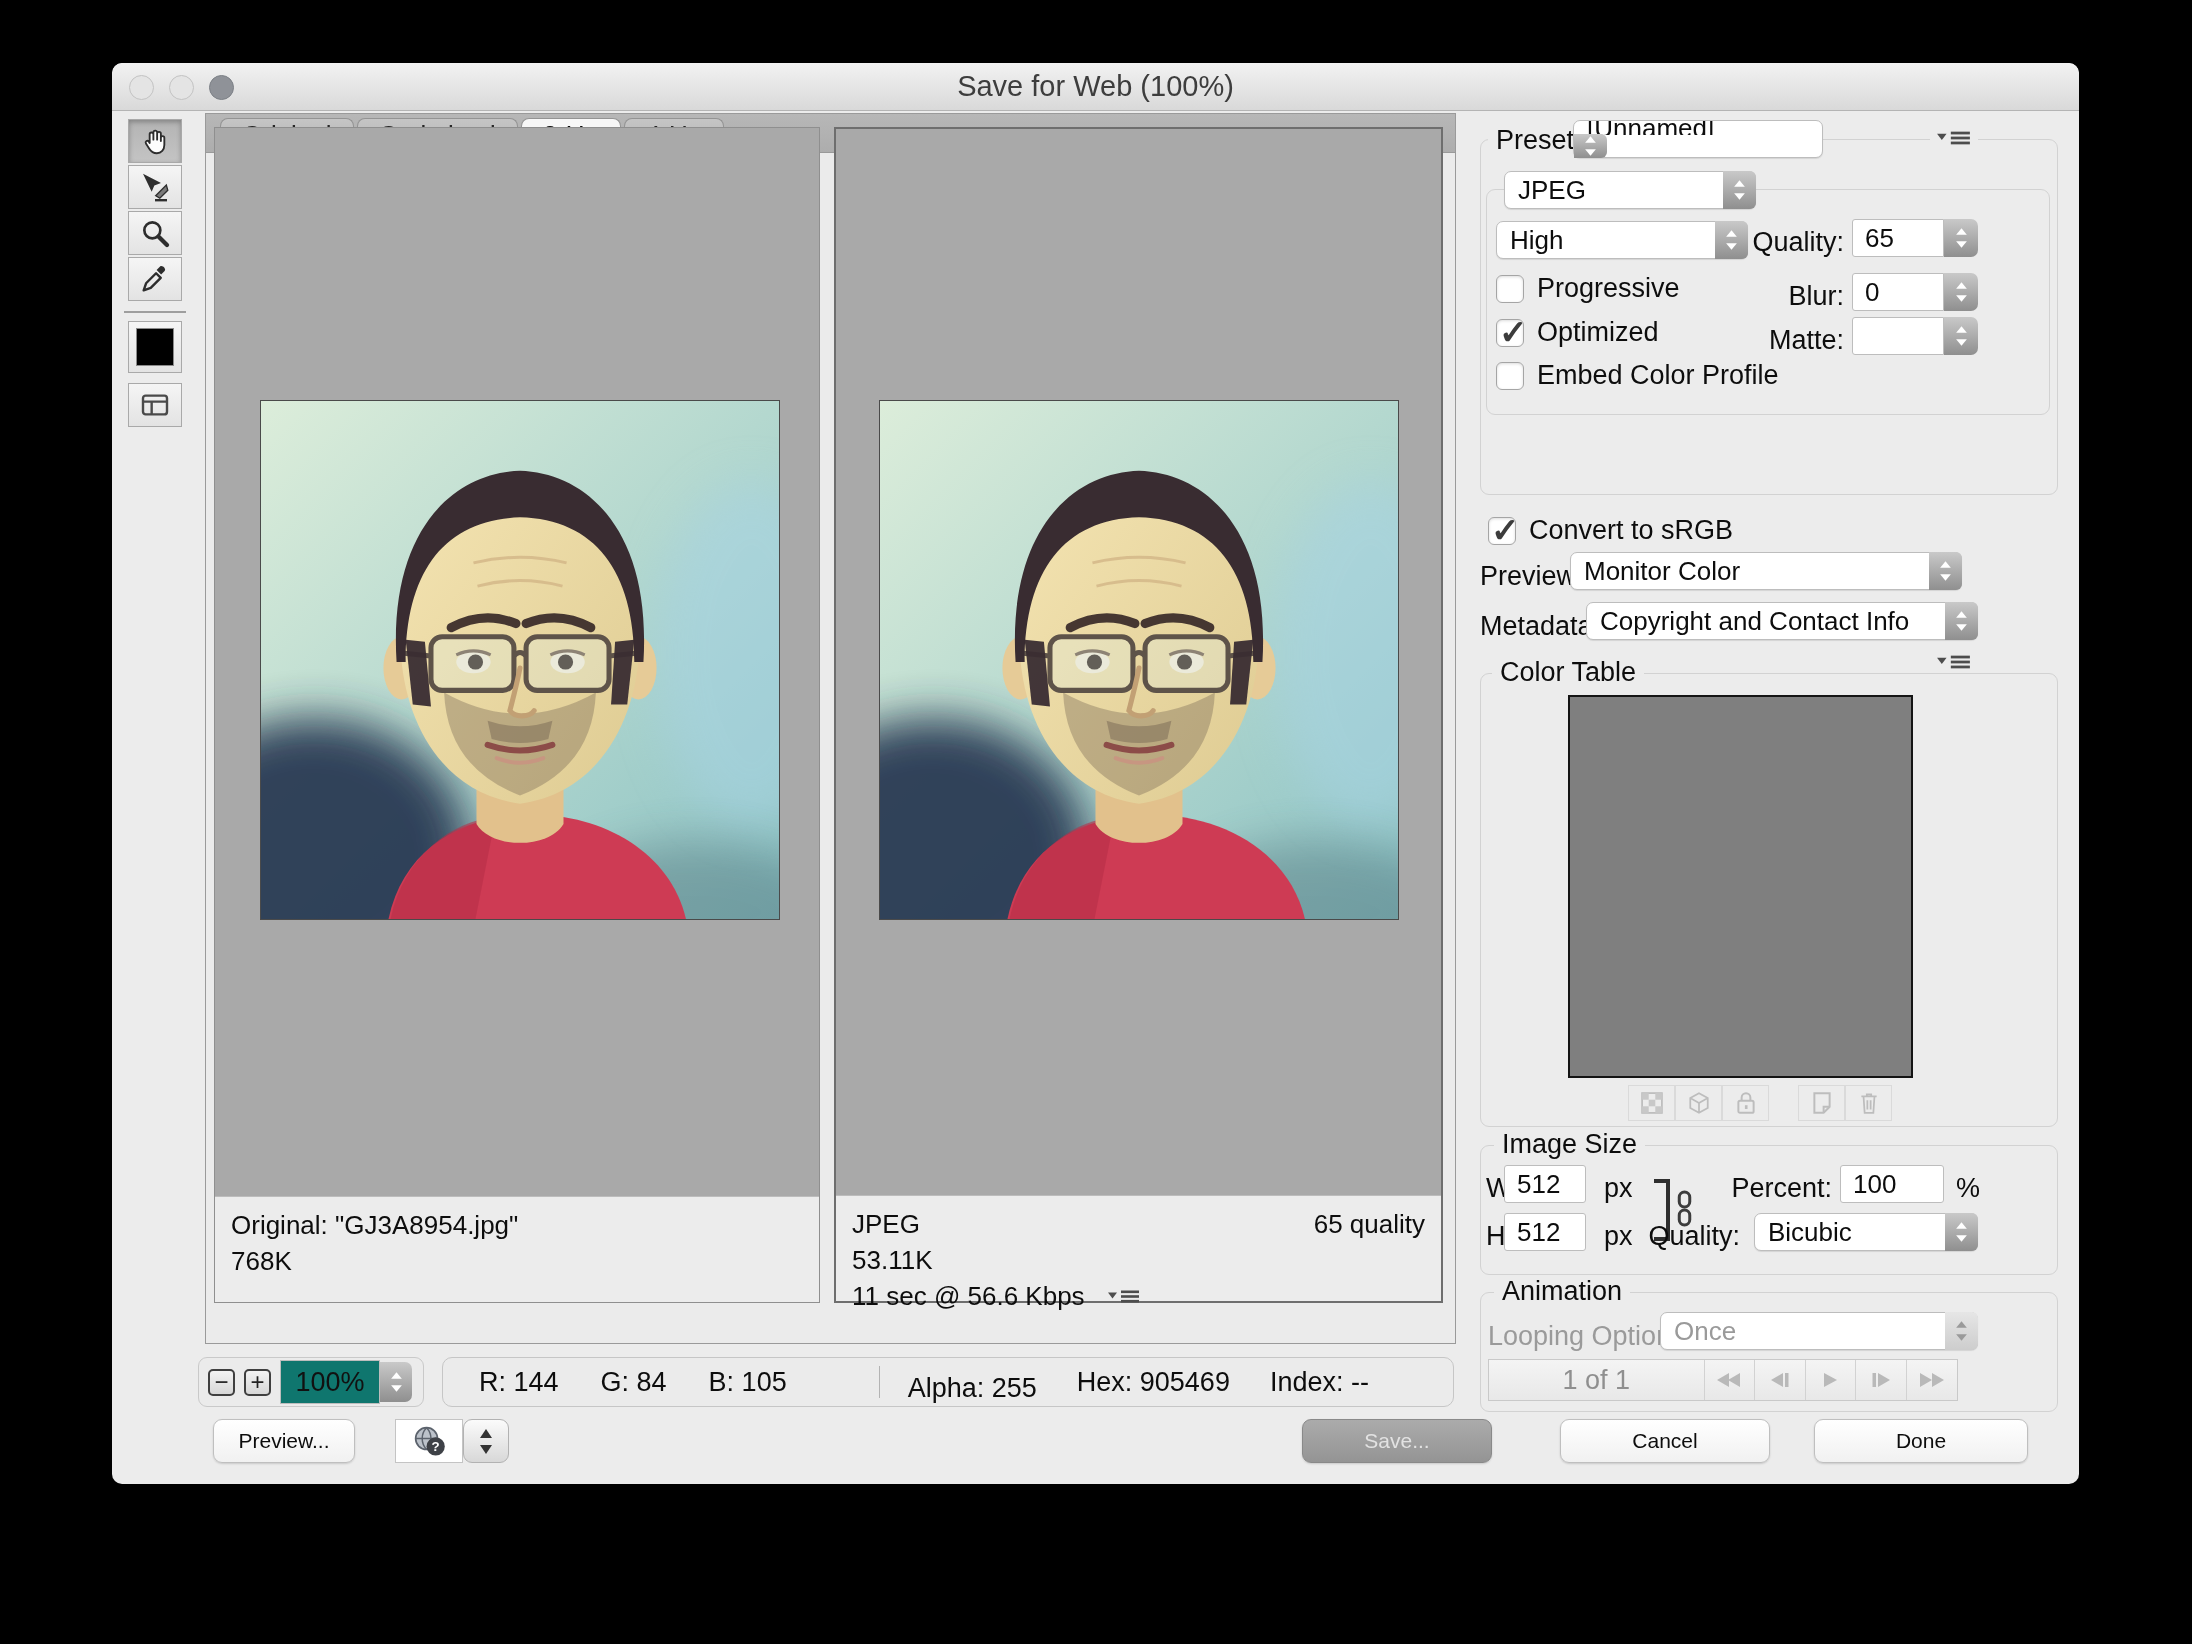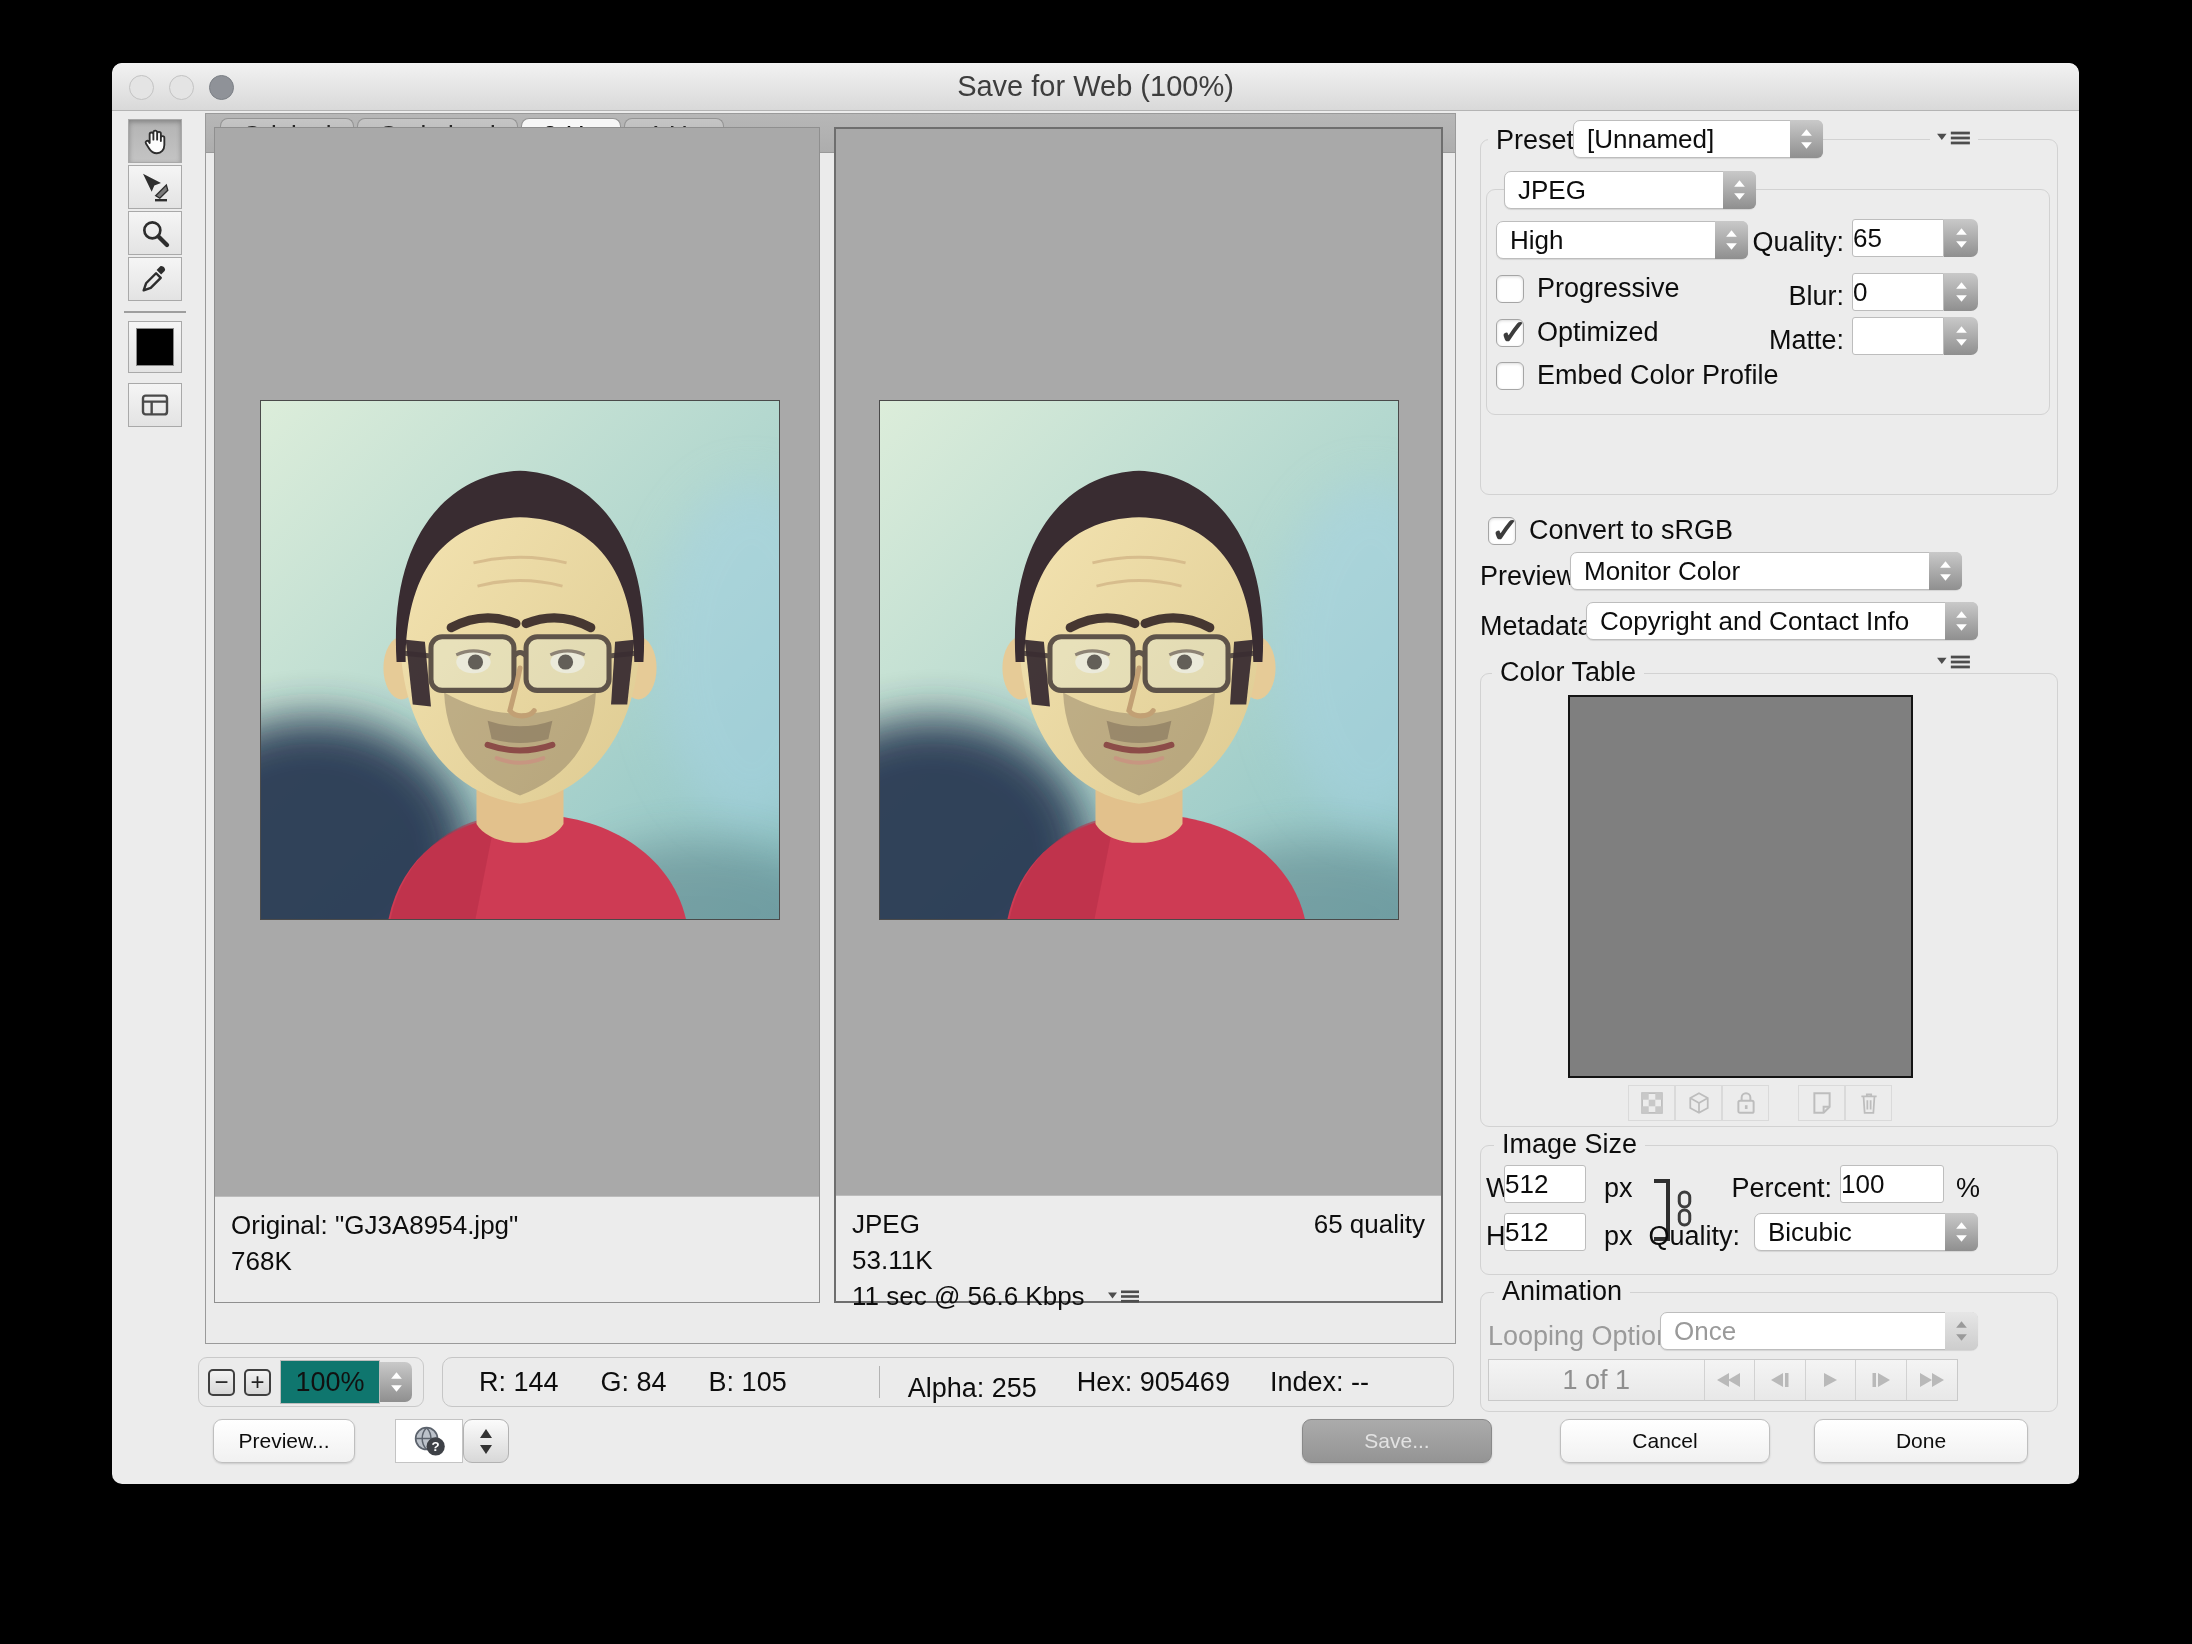--- a/index.html
+++ b/index.html
@@ -71,21 +71,21 @@
   .label.dis{color:#9a9a9a;}
   .popup{position:absolute;display:flex;align-items:stretch;background:#fff;border:1px solid #bdbdbd;
     border-radius:7px;box-shadow:0 1px 1px rgba(0,0,0,.10);box-sizing:border-box;}
   .popup .ptxt{flex:1;display:flex;align-items:center;padding-left:13px;font-size:26px;color:#0d0d0d;
     white-space:nowrap;overflow:hidden;}
   .popup .cap{width:33px;border-radius:0 6px 6px 0;background:linear-gradient(#c9c9c9,#8f8f8f);
     display:flex;align-items:center;justify-content:center;margin:-1px -1px -1px 0;}
   .popup.dis .ptxt{color:#9a9a9a;}
   .popup.dis .cap{background:linear-gradient(#e6e6e6,#cdcdcd);}
   .field{position:absolute;background:#fff;border:1px solid #bdbdbd;display:flex;align-items:center;
-    font-size:26px;color:#0d0d0d;box-sizing:border-box;border-radius:3px 0 0 3px;}
+    padding-left:12px;font-size:26px;color:#0d0d0d;box-sizing:border-box;border-radius:3px 0 0 3px;}
   .stepcap{position:absolute;background:linear-gradient(#c9c9c9,#8f8f8f);border-radius:0 7px 7px 0;
     display:flex;align-items:center;justify-content:center;}
   .chkrow{position:absolute;display:flex;align-items:center;gap:13px;font-size:27px;color:#0d0d0d;}
   .chk{width:28px;height:28px;background:#fff;border:1px solid #a5a5a5;border-radius:6px;
     box-shadow:inset 0 1px 3px rgba(0,0,0,.14);position:relative;box-sizing:border-box;}
   .chk.checked::after{content:"✓";position:absolute;left:2px;top:-8px;font-size:34px;font-weight:bold;color:#3c3c3c;}
   .swatchbox{position:absolute;left:1456px;top:632px;width:345px;height:383px;background:#7f7f7f;
     border:2px solid #141414;box-sizing:border-box;}
   .icongroup{position:absolute;display:flex;}
   .icbtn{width:47px;height:36px;border:1px solid #dadada;background:#ececec;display:flex;
@@ -300,21 +300,21 @@
     <span>Cancel</span>
   </div>
   <div class="btn" style="left:1702px;top:1356px;width:214px;">
     <span>Done</span>
   </div>
 
   <div class="fs" style="left:1368px;top:76px;width:578px;height:356px;"></div>
   <div class="fs" style="left:1374px;top:126px;width:564px;height:226px;"></div>
 
   <div class="legend" style="left:1376px;top:62px;">Preset:</div>
-  <div class="popup" style="left:1461px;top:57px;width:250px;height:38px;">
+  <div class="popup" style="left:1461px;top:57px;width:250px;height:38px;flex-direction:column;">
     <span class="ptxt">[Unnamed]</span>
     <span class="cap">
       <svg width="15" height="24" viewBox="0 0 14 22">
             <path d="M7 2 L12 8 H2 Z" fill="#fff"></path>
             <path d="M7 20 L2 14 H12 Z" fill="#fff"></path>
           </svg>
     </span>
   </div>
   <div class="menuicon" style="left:1818px;top:64px;">
     <svg width="36" height="18" viewBox="0 0 34 16">

